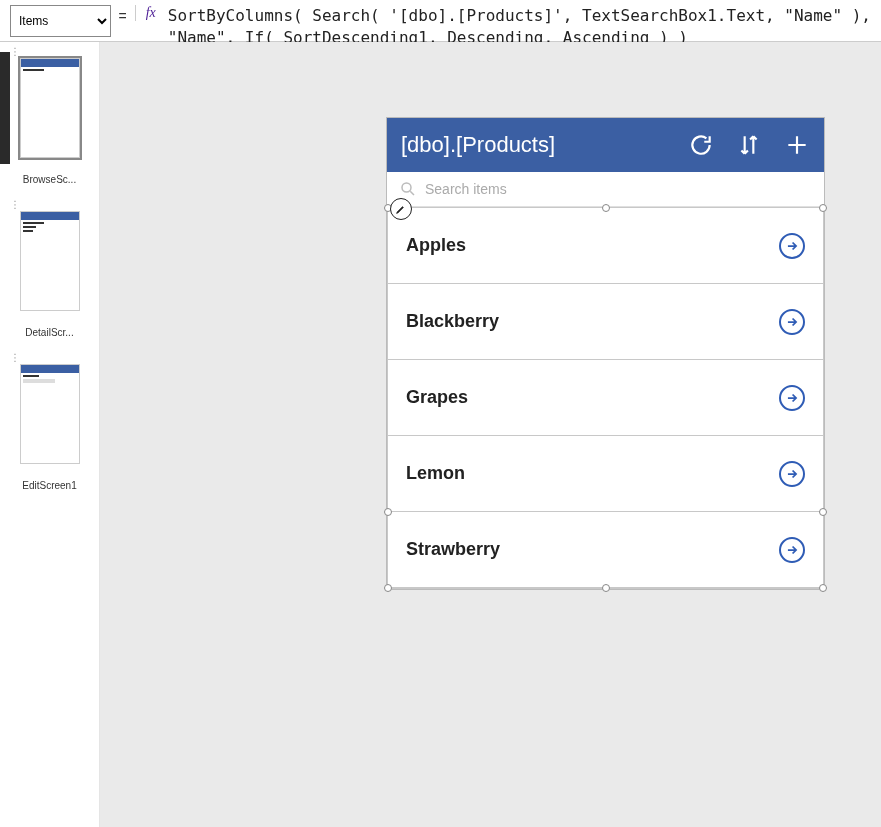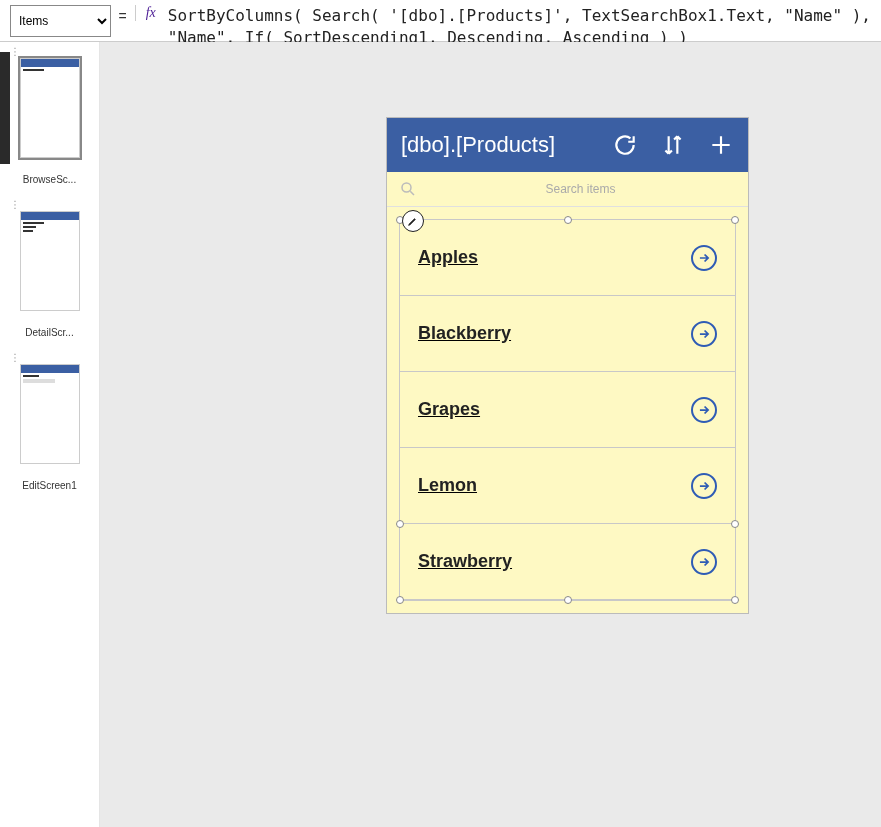--- a/index.html
+++ b/index.html
@@ -22,32 +22,32 @@
     .thumb { width: 60px; height: 100px; border: 1px solid #ccc; background: #fff; position: relative; overflow: hidden; margin: 0 auto; }
     .thumb.selected { outline: 2px solid #888; }
     .thumb-header { height: 8px; background: #3b5fa3; }
     .thumb-lines { padding: 2px; }
     .thumb-line { height: 2px; background: #333; margin-bottom: 2px; width: 40%; }
     .thumb-label { font-size: 10px; color: #333; text-align: center; margin-top: 16px; white-space: nowrap; overflow: hidden; text-overflow: ellipsis; }
     .thumb-dark { position:absolute; left:-12px; top:-6px; bottom:-6px; width:12px; background:#2a2a2a; }
 
     
     .canvas-area { flex: 1; background: #eaeaea; position: relative; }
-    .phone { position: absolute; left: 286px; top: 75px; width: 363px; border: 1px solid #bbb; background: #fef9c3; }
+    .phone { position: absolute; left: 286px; top: 75px; width: 439px; border: 1px solid #bbb; background: #ffffff; }
     .title-bar { background: #3b5fa3; color: #fff; display: flex; align-items: center; padding: 0 14px; height: 54px; }
     .title-text { font-size: 22px; flex: 1; }
     .title-icons { display: flex; gap: 22px; align-items: center; }
     .icon-svg { width: 26px; height: 26px; stroke: #fff; fill: none; stroke-width: 2; }
 
     .search-row { display: flex; align-items: center; padding: 8px 12px; border-bottom: 1px solid #e0e0e0; }
     .search-icon { width: 18px; height: 18px; stroke: #bbb; fill: none; stroke-width: 2; margin-right: 8px; }
-    .search-input { border: none; outline: none; font-size: 12px; color: #888; flex: 1; background: transparent; text-align: center; }
+    .search-input { border: none; outline: none; font-size: 14px; color: #888; flex: 1; background: transparent; }
     .search-input::placeholder { color: #aaa; }
 
-    .gallery-wrap { position: relative; border: 1px solid #c8c8c8; margin: 12px; text-decoration: underline; }
+    .gallery-wrap { position: relative; border: 1px solid #c8c8c8; margin: 0; }
     .list-item { display: flex; align-items: center; justify-content: space-between; padding: 0 18px; height: 76px; border-bottom: 1px solid #c8c8c8; position: relative; }
     .list-item:after { content:""; position:absolute; left:0; right:0; bottom:-1px; height:1px; background:#c8c8c8; }
     .item-name { font-size: 18px; font-weight: 600; color: #222; }
     .arrow-btn { width: 26px; height: 26px; border: 2px solid #2f5cb5; border-radius: 50%; display: flex; align-items: center; justify-content: center; }
     .arrow-btn svg { width: 14px; height: 14px; stroke: #2f5cb5; fill: none; stroke-width: 3; }
 
     
     .sel-handle { position: absolute; width: 8px; height: 8px; border:1px solid #888; background:#fff; border-radius:50%; z-index:3; }
     .pencil-badge { position:absolute; left:2px; top:-10px; width:22px; height:22px; border:1.5px solid #222; border-radius:50%; background:#fff; display:flex; align-items:center; justify-content:center; z-index:4;}
     .pencil-badge svg { width:12px; height:12px; stroke:#222; fill:#222; }

